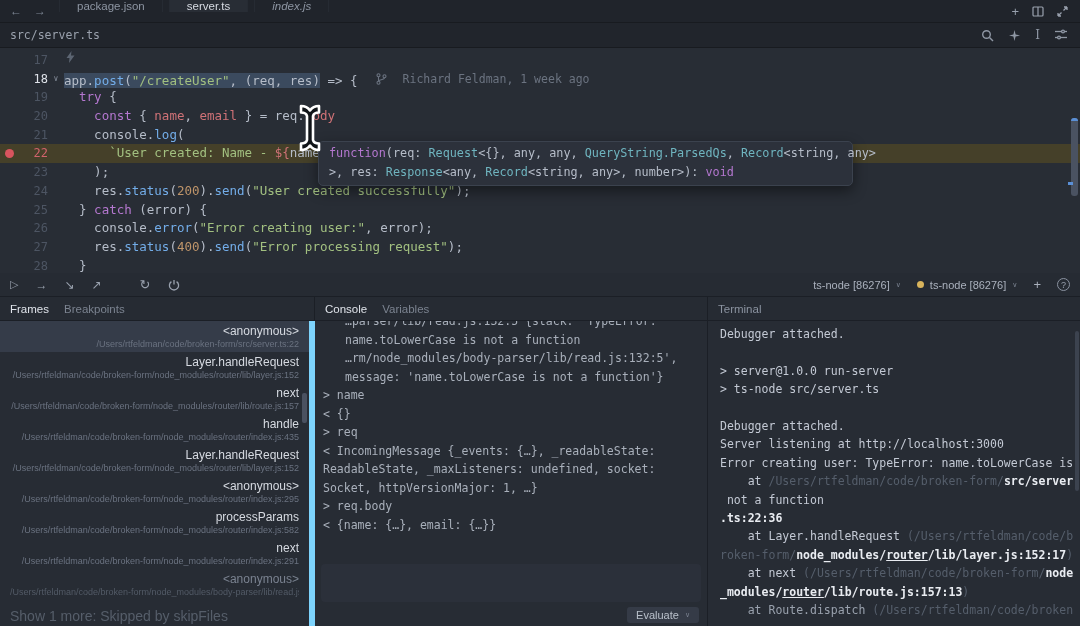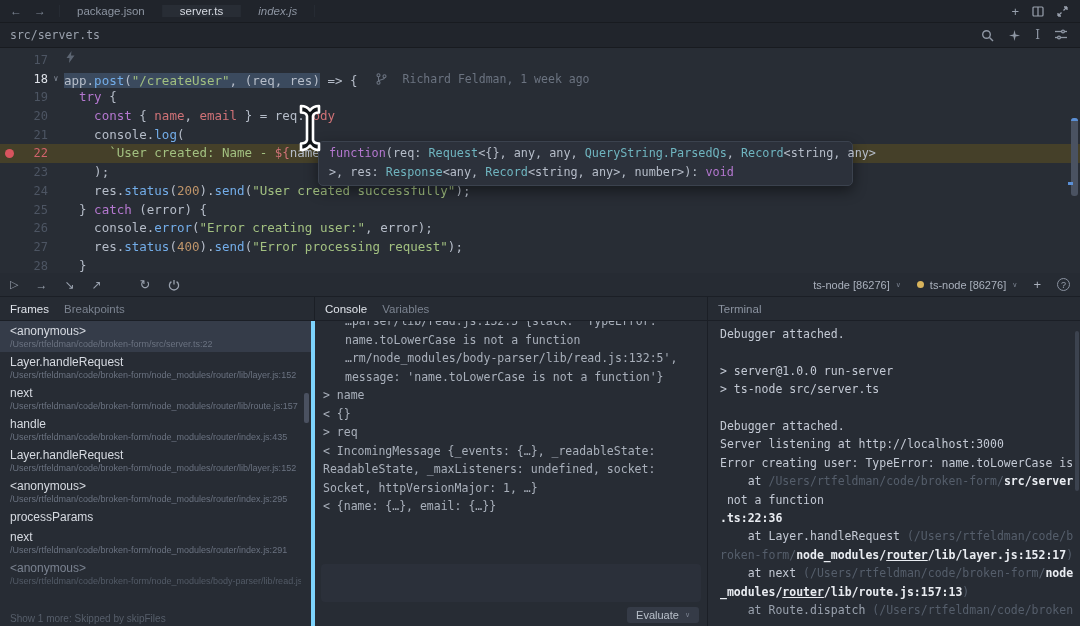--- a/index.html
+++ b/index.html
@@ -5,21 +5,21 @@
   * { margin:0; padding:0; box-sizing:border-box; }
   html,body { background:#14161b; }
   .app{ position:relative; width:1080px; height:626px; background:#282d35;
         font-family:"Liberation Sans", sans-serif; color:#c3c9d4; overflow:hidden;
         font-size:12px; }
 
   
   .tabbar{ height:23px; background:#20242b; border-bottom:1px solid #181b20;
            display:flex; align-items:stretch; }
   .nav{ display:flex; align-items:center; gap:12px; padding:0 14px 0 10px; color:#7d8694; font-size:12px;}
-  .tabs{ display:flex; align-items:center; }
+  .tabs{ display:flex; align-items:flex-start;gap:7px; }
   .tab{ display:flex; align-items:center; padding:0 17px; font-size:11.5px; color:#8d95a2;
         border-right:1px solid #262b33; border-left:1px solid #262b33; margin-left:-1px; cursor:default; background:#20242b;}
   .tab.active{ background:#282d35; color:#d6dae2; }
   .tab.italic{ font-style:italic; }
   .tabbar-right{ margin-left:auto; display:flex; align-items:center; gap:13px; padding-right:12px; color:#99a1ae;}
   .tbicon{ display:inline-flex; align-items:center; font-size:13px; }
 
   
   .crumbbar{ height:25px; background:#21252c; border-bottom:1px solid #181b20;
              display:flex; align-items:center; padding:0 12px 0 10px;}
@@ -72,28 +72,28 @@
   
   .pheader{ height:24px; background:#262b33; border-bottom:1px solid #1b1f26; display:flex; font-size:11.5px;justify-content:center;}
   .ph-sec{ display:flex; align-items:center; gap:15px; padding-left:10px;}
   .ph-frames{ width:315px; border-right:1px solid #1b1f26;}
   .ph-console{ width:393px; border-right:1px solid #1b1f26;}
   .ph-terminal{ flex:1; }
   .ptab-on{ color:#dfe3ea; } .ptab-off{ color:#7b8390; } .ptab-mid{ color:#8b93a0; }
 
   
   .panels{ display:flex; height:306px; }
-  .frames{ width:315px; border-right:4px solid #7dd3fc; position:relative; overflow:hidden; background:#272c34;}
+  .frames{ width:315px; border-right:6px solid #7dd3fc; position:relative; overflow:hidden; background:#272c34;text-align:right;}
   .frame{ padding:3px 10px 2px; }
   .frame.selected{ background:#353c49; }
   .fname{ font-size:12px; line-height:15px; color:#d6dae1; }
   .fpath{ font-size:9px; line-height:11px; color:#6a7280; white-space:nowrap; overflow:hidden;}
   .frame.dimrow .fname{ color:#7a piece;} 
   .frame.dimrow .fname{ color:#7a8290; } .frame.dimrow .fpath{ color:#525a66; }
-  .fr-footer{ position:absolute; left:10px; bottom:3px; font-size:10px; color:#565e6a;}
+  .fr-footer{ position:absolute; left:10px; bottom:3px; font-size:14px; color:#565e6a;}
   .fr-sb{ position:absolute; right:2px; top:72px; width:5px; height:30px; background:#4a5160; border-radius:2px;}
 
   .consolep{ width:393px; border-right:1px solid #1b1f26; position:relative; overflow:hidden;
              font-family:"DejaVu Sans Mono", monospace; background:#272c34;}
   #console-lines{ margin-top:-9px; padding-left:8px; }
   .cline{ font-size:11.5px; line-height:18.5px; white-space:pre; color:#a9b0bb;}
   .cline.cont{ padding-left:22px; }
   .evalarea{ position:absolute; left:0; right:0; bottom:0; height:66px; background:#272c34;}
   .evalbox{ margin:3px 6px 0; height:38px; background:#2b303a; border-radius:4px;}
   .evalrow{ height:25px; display:flex; align-items:center; padding:0 8px;}
@@ -270,20 +270,21 @@
           <div class="frame">
             <div class="fname">Layer.handleRequest</div>
             <div class="fpath">/Users/rtfeldman/code/broken-form/node_modules/router/lib/layer.js:152</div>
           </div>
           <div class="frame">
             <div class="fname">&lt;anonymous&gt;</div>
             <div class="fpath">/Users/rtfeldman/code/broken-form/node_modules/router/index.js:295</div>
           </div>
           <div class="frame">
             <div class="fname">processParams</div>
+            <div class="fpath">/Users/rtfeldman/code/broken-form/node_modules/router/index.js:582</div>
           </div>
           <div class="frame">
             <div class="fname">next</div>
             <div class="fpath">/Users/rtfeldman/code/broken-form/node_modules/router/index.js:291</div>
           </div>
           <div class="frame dimrow">
             <div class="fname">&lt;anonymous&gt;</div>
             <div class="fpath">/Users/rtfeldman/code/broken-form/node_modules/body-parser/lib/read.js:132</div>
           </div>
         </div>
@@ -296,20 +297,21 @@
           <div class="cline cont">…parser/lib/read.js:132:5 {stack: 'TypeError:</div>
           <div class="cline cont">name.toLowerCase is not a function</div>
           <div class="cline cont">…rm/node_modules/body-parser/lib/read.js:132:5',</div>
           <div class="cline cont">message: 'name.toLowerCase is not a function'}</div>
           <div class="cline">&gt; name</div>
           <div class="cline">&lt; {}</div>
           <div class="cline">&gt; req</div>
           <div class="cline">&lt; IncomingMessage {_events: {…}, _readableState:</div>
           <div class="cline">ReadableState, _maxListeners: undefined, socket:</div>
           <div class="cline">Socket, httpVersionMajor: 1, …}</div>
+          <div class="cline">&gt; req.body</div>
           <div class="cline">&lt; {name: {…}, email: {…}}</div>
         </div>
       <div class="evalarea">
         <div class="evalbox"></div>
         <div class="evalrow">
           <span class="evalph">Evaluate an expression</span>
           <span class="evalbtn">
             <span>Evaluate</span>
             <span class="caret">∨</span>
           </span>

